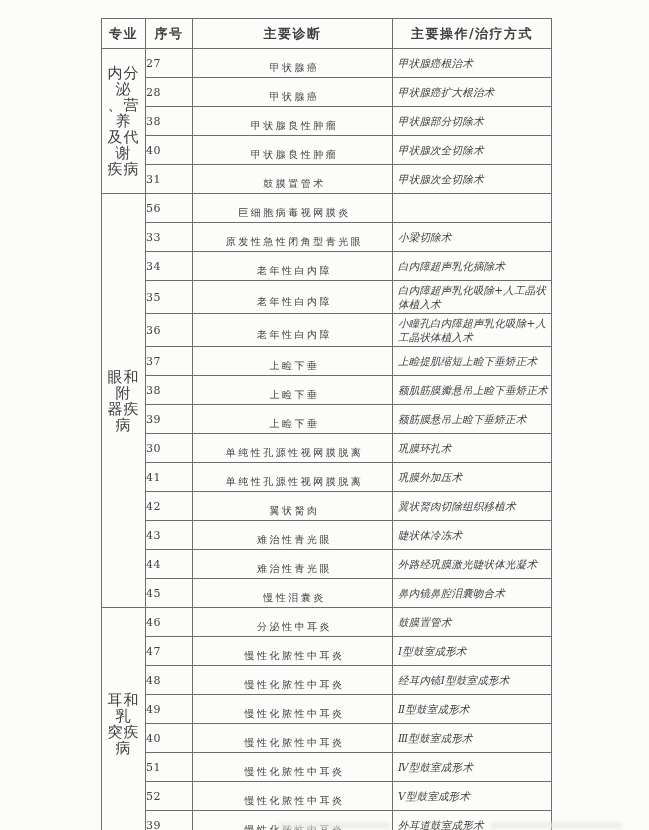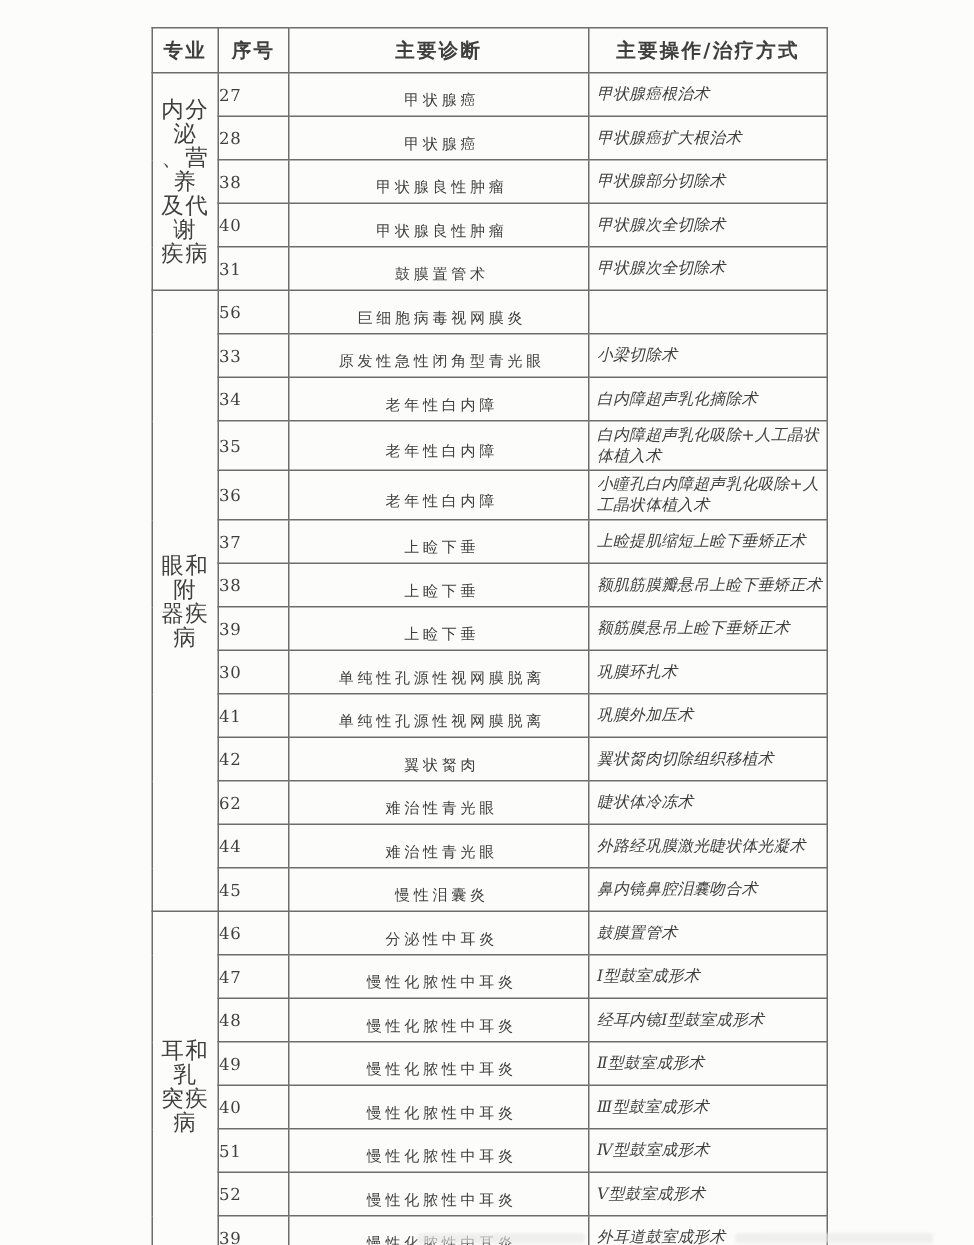--- a/index.html
+++ b/index.html
@@ -184,21 +184,21 @@
           <td class="seq-cell">41</td>
           <td class="diagnosis-cell">单纯性孔源性视网膜脱离</td>
           <td class="operation-cell">巩膜外加压术</td>
         </tr>
         <tr>
           <td class="seq-cell">42</td>
           <td class="diagnosis-cell">翼状胬肉</td>
           <td class="operation-cell">翼状胬肉切除组织移植术</td>
         </tr>
         <tr>
-          <td class="seq-cell">62</td>
+          <td class="seq-cell">43</td>
           <td class="diagnosis-cell">难治性青光眼</td>
           <td class="operation-cell">睫状体冷冻术</td>
         </tr>
         <tr>
           <td class="seq-cell">44</td>
           <td class="diagnosis-cell">难治性青光眼</td>
           <td class="operation-cell">外路经巩膜激光睫状体光凝术</td>
         </tr>
         <tr>
           <td class="seq-cell">45</td>

